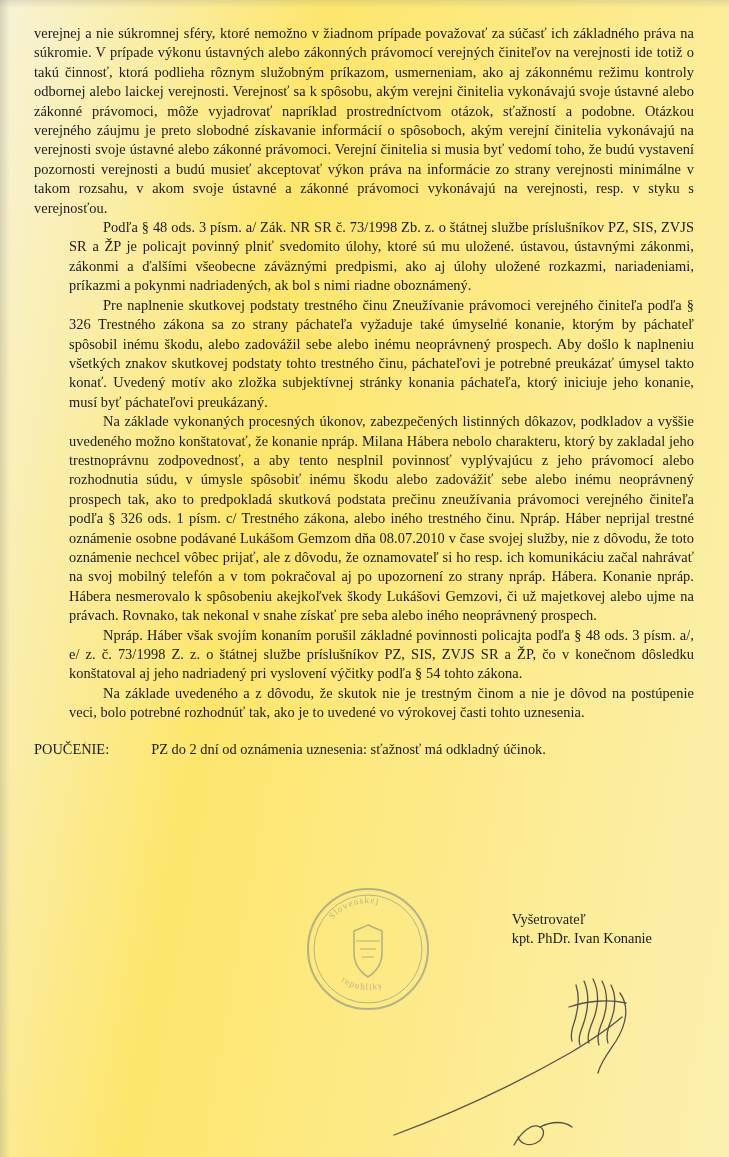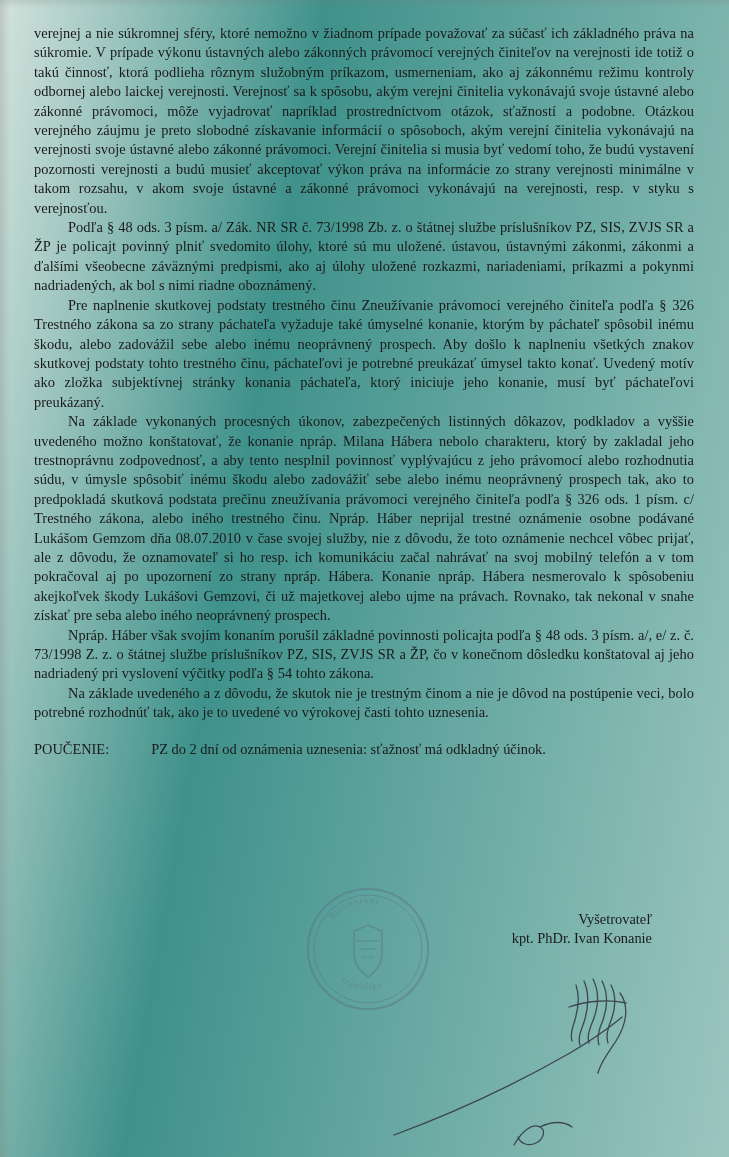--- a/index.html
+++ b/index.html
@@ -11,21 +11,21 @@
     width: 729px;
     height: 1157px;
     position: relative;
     overflow: hidden;
     font-family: "Liberation Serif", serif;
     color: #1a1a1a;
   }
   .page {
     position: absolute;
     inset: 0;
-    background: #0f766e;
+    background: #fde047;
   }
   
   .scan-tint {
     position: absolute;
     inset: 0;
     background:
       linear-gradient(100deg, rgba(246,246,240,0.85) 0%, rgba(255,255,255,0.2) 35%, rgba(250,250,246,0.6) 100%);
     pointer-events: none;
   }
   .content {
@@ -37,20 +37,21 @@
   p.body-par {
     margin: 0 0 0px 0;
     text-align: justify;
     font-size: 14.4px;
     line-height: 19.4px;
     text-indent: 0;
     letter-spacing: 0.05px;
   }
   p.indent {
     text-indent: 34px;
+    margin-left: 35px;
   }
   .poucenie-block {
     margin-top: 17px;
     font-size: 14.4px;
     line-height: 19.4px;
     display: flex;
     align-items: flex-start;
   }
   .poucenie-label {
     white-space: nowrap;
@@ -68,21 +69,21 @@
     position: absolute;
     left: 34px;
     top: 900px;
     width: 660px;
     height: 250px;
   }
   .signer {
     position: absolute;
     right: 42px;
     top: 10px;
-    text-align: right;
+    text-align: left;
     font-size: 14.4px;
     line-height: 19.4px;
   }
   .signer .role { display: block; }
   .signer .name { display: block; }
   
   .stamp {
     position: absolute;
     left: 270px;
     top: -15px;

